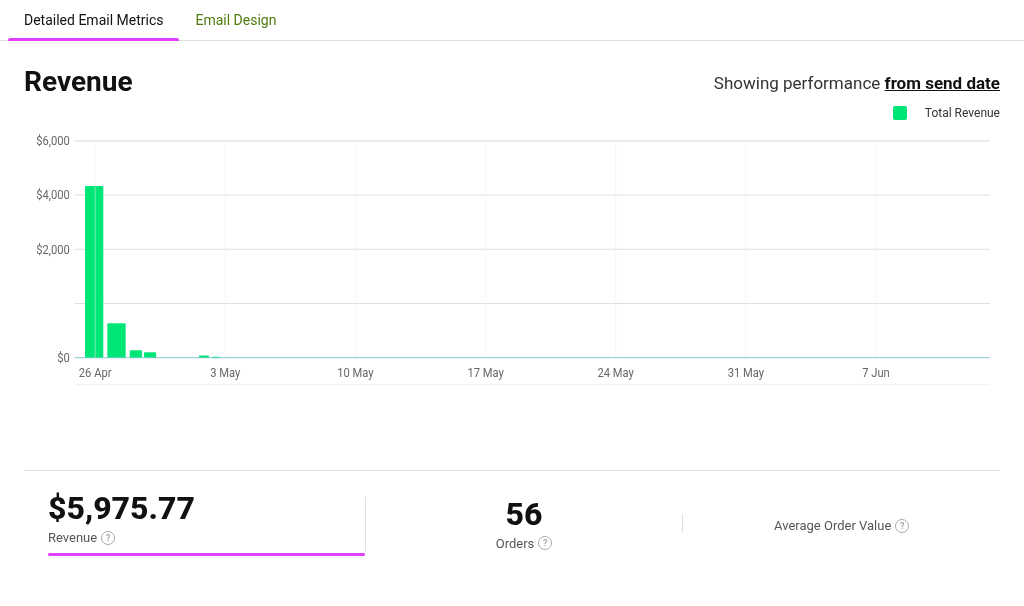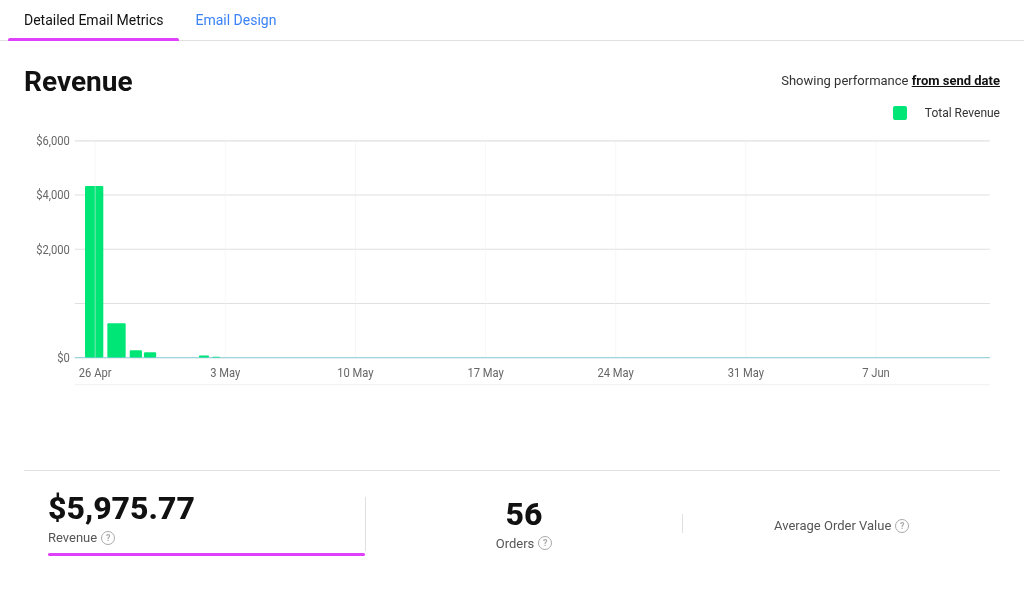--- a/index.html
+++ b/index.html
@@ -15,21 +15,21 @@
     
     .tabs {
       display: flex;
       border-bottom: 1px solid #e0e0e0;
       padding: 0 8px;
     }
     .tab {
       padding: 12px 16px;
       font-size: 14px;
       cursor: pointer;
-      color: #3b82f6;
+      color: #4d7c0f;
       position: relative;
       white-space: nowrap;
     }
     .tab.active {
       color: #111;
       font-weight: 400;
     }
     .tab.active::after {
       content: '';
       position: absolute;
@@ -52,21 +52,21 @@
       align-items: flex-start;
       justify-content: space-between;
       margin-bottom: 8px;
     }
     .revenue-title {
       font-size: 28px;
       font-weight: 700;
       color: #111;
     }
     .performance-note {
-      font-size: 13px;
+      font-size: 17px;
       color: #333;
       padding-top: 8px;
     }
     .performance-note a {
       font-weight: 700;
       text-decoration: underline;
       color: #111;
     }
 
     

